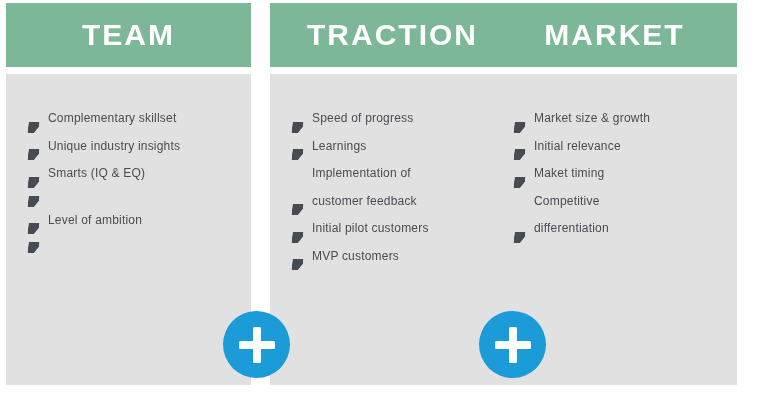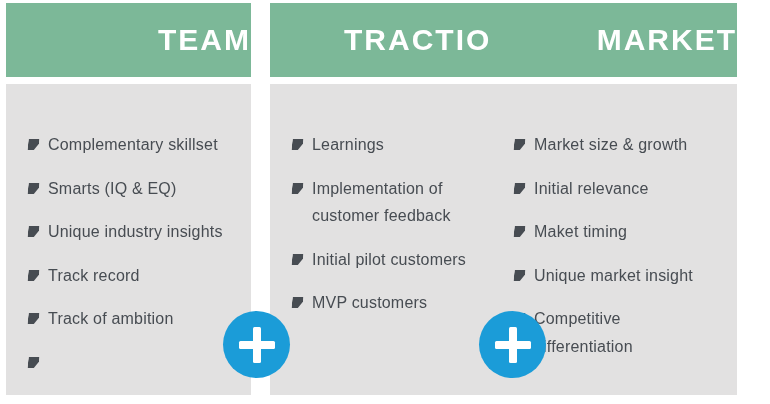--- a/index.html
+++ b/index.html
@@ -9,49 +9,48 @@
     height: 404px;
     background: var(--bg, #ffffff);
     font-family: "Liberation Sans", "DejaVu Sans", sans-serif;
     overflow: hidden;
   }
   .column { position: absolute; top: 3px; width: 245px; }
   .col-1 { left: 6px; }
   .col-2 { left: 270px; }
   .col-3 { left: 492px; }
   .col-header {
-    height: 74px;
+    height: 64px;
     background: var(--green, #7cb898);
     display: flex;
     align-items: center;
-    justify-content: flex-end;
+    justify-content: center;
   }
   .col-title {
     margin: 0;
     color: var(--header-text, #ffffff);
     font-size: 30px;
     font-weight: bold;
     letter-spacing: 2px;
   }
   .col-body {
     margin-top: 7px;
     height: 311px;
     background: var(--gray, #e2e1e1);
     box-sizing: border-box;
     padding: 31px 10px 0 22px;
   }
   .item-list { list-style: none; margin: 0; padding: 0; }
   .item {
     display: flex;
-    align-items: flex-start;
+    align-items: flex-end;
     color: var(--text, #474c52);
-    font-size: 16px;
+    font-size: 12px;
     line-height: 27.5px;
     letter-spacing: 0.2px;
-    margin-top: 16px;
   }
   .bullet {
     flex: 0 0 auto;
     width: 11px;
     height: 11px;
     margin: 8px 9px 0 0;
     background: var(--text, #474c52);
     clip-path: polygon(0 0, 100% 0, 100% 42%, 58% 100%, 0 100%);
     transform: skewX(-6deg);
   }
@@ -86,47 +85,50 @@
       <h2 class="col-title">TEAM</h2>
     </header>
     <div class="col-body">
       <ul class="item-list">
         <li class="item">
             <span class="bullet"></span>
             <span class="item-text">Complementary skillset</span>
           </li>
         <li class="item">
             <span class="bullet"></span>
+            <span class="item-text">Unique industry insights</span>
+          </li>
+        <li class="item">
+            <span class="bullet"></span>
             <span class="item-text">Smarts (IQ &amp; EQ)</span>
           </li>
         <li class="item">
             <span class="bullet"></span>
-            <span class="item-text">Unique industry insights</span>
           </li>
         <li class="item">
             <span class="bullet"></span>
-            <span class="item-text">Track record</span>
-          </li>
-        <li class="item">
-            <span class="bullet"></span>
-            <span class="item-text">Track of ambition</span>
+            <span class="item-text">Level of ambition</span>
           </li>
         <li class="item">
             <span class="bullet"></span>
           </li>
       </ul>
     </div>
   </section>
 
   <section class="column col-2">
     <header class="col-header">
       <h2 class="col-title">TRACTION</h2>
     </header>
     <div class="col-body">
       <ul class="item-list">
+        <li class="item">
+            <span class="bullet"></span>
+            <span class="item-text">Speed of progress</span>
+          </li>
         <li class="item">
             <span class="bullet"></span>
             <span class="item-text">Learnings</span>
           </li>
         <li class="item">
             <span class="bullet"></span>
             <span class="item-text">Implementation of
 customer feedback</span>
           </li>
         <li class="item">
@@ -154,24 +156,20 @@
         <li class="item">
             <span class="bullet"></span>
             <span class="item-text">Initial relevance</span>
           </li>
         <li class="item">
             <span class="bullet"></span>
             <span class="item-text">Maket timing</span>
           </li>
         <li class="item">
             <span class="bullet"></span>
-            <span class="item-text">Unique market insight</span>
-          </li>
-        <li class="item">
-            <span class="bullet"></span>
             <span class="item-text">Competitive
 differentiation</span>
           </li>
       </ul>
     </div>
   </section>
 
   <div class="plus-circle pc-1">
     <span class="plus-bar-h"></span>
     <span class="plus-bar-v"></span>

